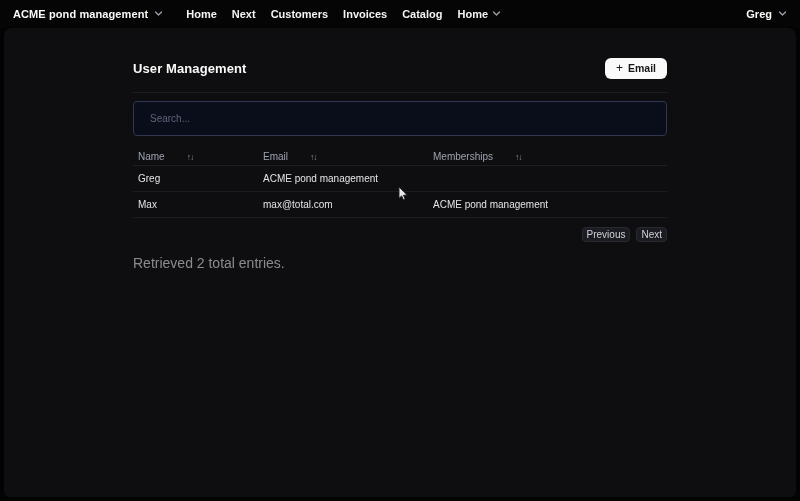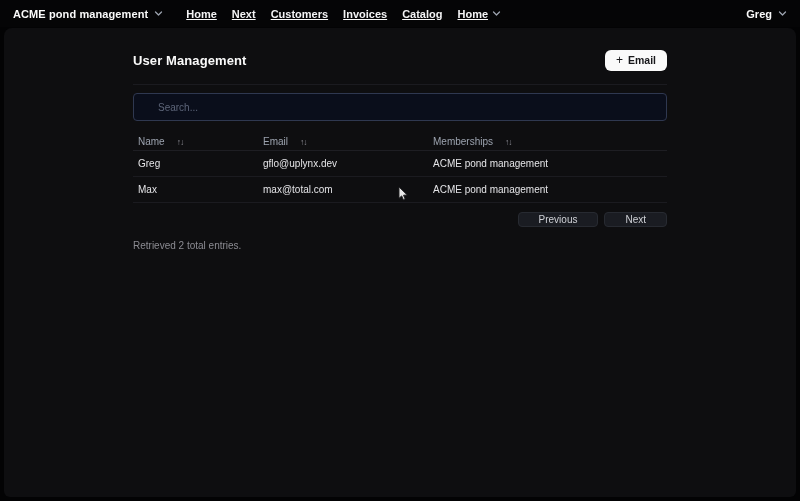--- a/index.html
+++ b/index.html
@@ -12,64 +12,64 @@
   }
   
   .topbar {
     height:27px; display:flex; align-items:center;
     padding:0 13px; background:#050506; color:#fafafa;
   }
   .brand { display:flex; align-items:center; gap:6px; cursor:pointer; }
   .brand-label { font-size:11px; font-weight:700; letter-spacing:.1px; }
   .chev { width:9px; height:9px; display:inline-block; }
   .chev svg { display:block; }
-  .nav { display:flex; align-items:center; gap:15px; margin-left:23px;text-decoration:underline; }
+  .nav { display:flex; align-items:center; gap:15px; margin-left:23px; }
   .nav-item { font-size:11px; font-weight:600; color:#f4f4f5; cursor:pointer; display:flex; align-items:center; gap:4px; }
   .user-menu { margin-left:auto; display:flex; align-items:center; gap:6px; cursor:pointer; }
   .user-name { font-size:11px; font-weight:600; }
   
   .main {
     position:absolute; top:28px; left:4px; right:4px; bottom:4px;
     background:#0e0e10; border-radius:8px 8px 6px 6px;
     padding-top:21px;
   }
-  .container { width:534px; margin:0 auto; }
+  .container { width:534px; margin:8px auto; }
   .page-header { display:flex; justify-content:space-between; align-items:center; height:22px; }
   .page-title { font-size:13px; font-weight:700; color:#fafafa; letter-spacing:.1px; }
   .create-btn {
     display:flex; align-items:center; gap:5px;
     background:#fafafa; color:#18181b; border:none; cursor:pointer;
     height:21px; padding:0 11px; border-radius:6px;
     font-family:inherit; font-size:10.5px; font-weight:600;
   }
   .create-btn .plus { font-size:12px; font-weight:400; line-height:1; position:relative; top:-0.5px; }
   .divider { height:1px; background:#1b1b20; margin-top:13px; }
   .search-input {
-    margin-top:8px; width:100%; height:28px;
+    margin-top:8px; width:100%; height:35px;
     background:#0a0e1b; border:1px solid #2f3850; border-radius:4px;
-    color:#cdd3e1; font-family:inherit; font-size:10px; padding:0 24px;
+    color:#cdd3e1; font-family:inherit; font-size:10px; padding:0 16px;
     outline:none; display:block;
   }
   .search-input::placeholder { color:#5d6579; }
   
   .table { margin-top:11px; }
   .t-row { display:grid; grid-template-columns:125px 170px 1fr; align-items:center; }
   .t-head { height:19px; border-bottom:1px solid #1e1e23; }
-  .t-head .cell { color:#9ca3af; font-size:10px; font-weight:500; display:flex; align-items:flex-end; gap:12px; padding:0 5px; cursor:pointer; }
+  .t-head .cell { color:#9ca3af; font-size:10px; font-weight:500; display:flex; align-items:flex-end; gap:22px; padding:0 5px; cursor:pointer; }
   .sort-icon { font-size:8.5px; color:#8e8e96; letter-spacing:-1px; }
   .t-body .t-row { height:26px; border-bottom:1px solid #1b1b20; }
   .t-body .cell { color:#e4e4e7; font-size:10px; padding:0 5px; white-space:nowrap; }
   
   .pagination { margin-top:9px; display:flex; justify-content:flex-end; gap:6px; }
   .pg-btn {
     background:#1a1c22; border:1px solid #272a31; border-radius:4px;
     color:#cfd1d6; font-family:inherit; font-size:10px; font-weight:500;
-    height:15px; padding:0 20px; line-height:13px; cursor:pointer;
+    height:15px; padding:0 4px; line-height:13px; cursor:pointer;
   }
-  .summary { margin-top:13px; color:#8b8b92; font-size:10px; }
+  .summary { margin-top:13px; color:#8b8b92; font-size:14px; }
   
   .cursor { position:absolute; left:398px; top:186px; pointer-events:none; }
 </style>
 </head>
 <body>
 
 <header class="topbar">
   <div class="brand">
     <span class="brand-label">ACME pond management</span>
     <span class="chev">
@@ -129,21 +129,20 @@
           <span class="sort-icon">↑↓</span>
         </div>
         <div class="cell">
           <span>Memberships</span>
           <span class="sort-icon">↑↓</span>
         </div>
       </div>
       <div class="t-body">
         <div class="t-row">
           <div class="cell">Greg</div>
-          <div class="cell">gflo@uplynx.dev</div>
           <div class="cell">ACME pond management</div>
         </div>
         <div class="t-row">
           <div class="cell">Max</div>
           <div class="cell">max@total.com</div>
           <div class="cell">ACME pond management</div>
         </div>
       </div>
     </div>
 

